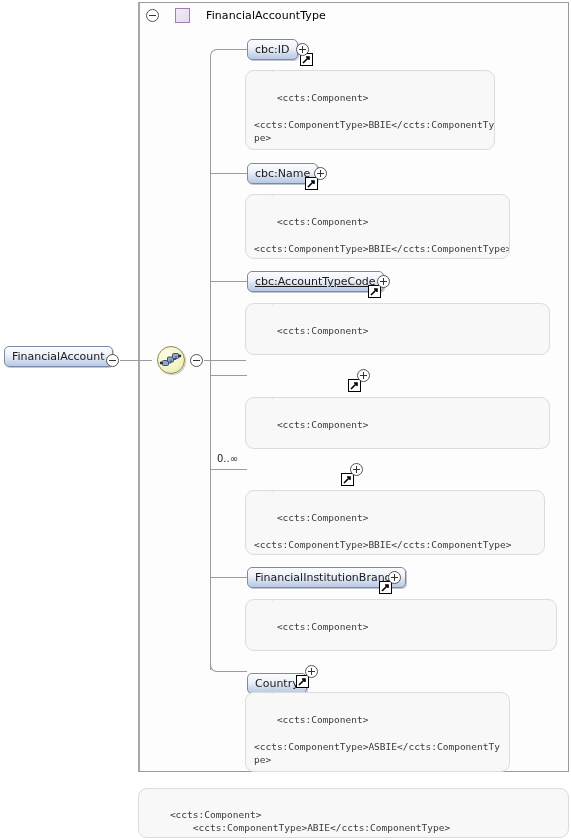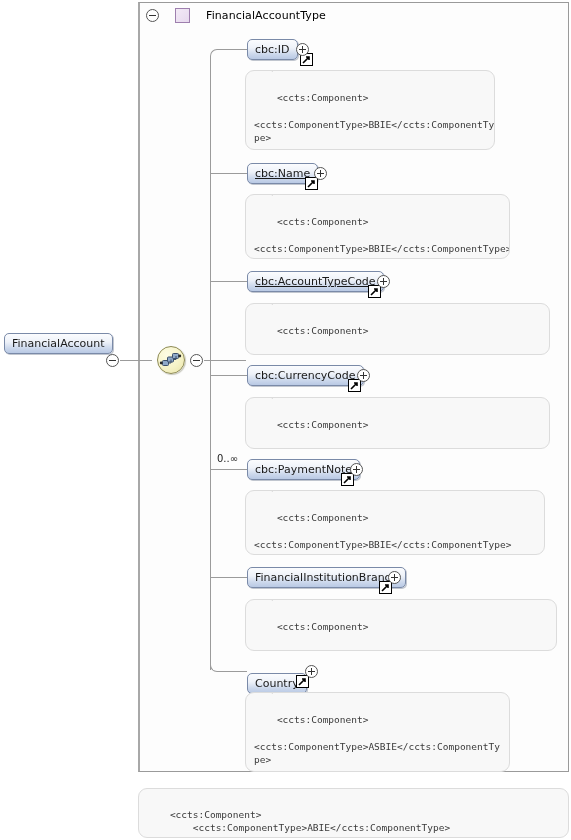--- a/index.html
+++ b/index.html
@@ -198,21 +198,21 @@
 <div id="canvas">
 
   <div class="type-container"></div>
 
   <div class="type-header">
     <span class="toggle"></span>
     <span class="sq-purple"></span>
     <span class="type-header-label">FinancialAccountType</span>
   </div>
 
-  <div class="elem-box" id="rootbox" style="left:4px; top:333px;">
+  <div class="elem-box" id="rootbox" style="left:4px; top:346px;">
     <span class="elem-label">FinancialAccount</span>
   </div>
   <span class="toggle" style="position:absolute; left:106px; top:354px;"></span>
 
   <div class="hline" style="left:120px; top:360px; width:32px;"></div>
 
   <div class="seq-node" style="left:157px; top:346px;">
     <svg width="26" height="26" viewBox="0 0 26 26">
       <g fill="#8fa9c9" stroke="#3c4f6b" stroke-width="1">
         <rect x="4.5" y="13.5" width="6" height="5" rx="1"></rect>
@@ -255,21 +255,21 @@
   </div>
   <span class="toggle plus" style="position:absolute; left:296px; top:43px;"></span>
   <div class="annot" style="left:245px; top:70px; width:250px; height:80px;">
     <span class="tail"></span><span>&lt;ccts:Component&gt;
 
 &lt;ccts:ComponentType&gt;BBIE&lt;/ccts:ComponentTy
 pe&gt;
         ...</span>
   </div>
 
-  <div class="elem-box" style="left:247px; top:163px;text-decoration:underline;">
+  <div class="elem-box" style="left:247px; top:163px;">
     <span class="elem-label">cbc:Name</span>
   </div>
   <div class="link-badge" style="left:305px; top:177px;">
     <svg width="11" height="11" viewBox="0 0 11 11">
         <path d="M2 9 L8 3 M5 3 L8 3 L8 6" stroke="#000" stroke-width="1.6" fill="none"></path>
       </svg>
   </div>
   <span class="toggle plus" style="position:absolute; left:314px; top:167px;"></span>
   <div class="annot" style="left:245px; top:194px; width:265px; height:65px;">
     <span class="tail"></span><span>&lt;ccts:Component&gt;
@@ -286,39 +286,33 @@
         <path d="M2 9 L8 3 M5 3 L8 3 L8 6" stroke="#000" stroke-width="1.6" fill="none"></path>
       </svg>
   </div>
   <span class="toggle plus" style="position:absolute; left:377px; top:275px;"></span>
   <div class="annot" style="left:245px; top:303px; width:305px; height:52px;">
     <span class="tail"></span><span>&lt;ccts:Component&gt;
         &lt;ccts:ComponentType&gt;BBIE&lt;/ccts:ComponentType&gt;
      ...</span>
   </div>
 
-  <div class="elem-box" style="left:247px; top:365px;">
-    <span class="elem-label">cbc:CurrencyCode</span>
-  </div>
   <div class="link-badge" style="left:348px; top:379px;">
     <svg width="11" height="11" viewBox="0 0 11 11">
         <path d="M2 9 L8 3 M5 3 L8 3 L8 6" stroke="#000" stroke-width="1.6" fill="none"></path>
       </svg>
   </div>
   <span class="toggle plus" style="position:absolute; left:357px; top:369px;"></span>
   <div class="annot" style="left:245px; top:397px; width:305px; height:52px;">
     <span class="tail"></span><span>&lt;ccts:Component&gt;
         &lt;ccts:ComponentType&gt;BBIE&lt;/ccts:ComponentType&gt;
      ...</span>
   </div>
 
   <span class="cardinality" style="left:217px; top:453px;">0..∞</span>
-  <div class="elem-box" style="left:247px; top:459px;">
-    <span class="elem-label">cbc:PaymentNote</span>
-  </div>
   <div class="link-badge" style="left:341px; top:473px;">
     <svg width="11" height="11" viewBox="0 0 11 11">
         <path d="M2 9 L8 3 M5 3 L8 3 L8 6" stroke="#000" stroke-width="1.6" fill="none"></path>
       </svg>
   </div>
   <span class="toggle plus" style="position:absolute; left:350px; top:463px;"></span>
   <div class="annot" style="left:245px; top:490px; width:300px; height:65px;">
     <span class="tail"></span><span>&lt;ccts:Component&gt;
 
 &lt;ccts:ComponentType&gt;BBIE&lt;/ccts:ComponentType&gt;

